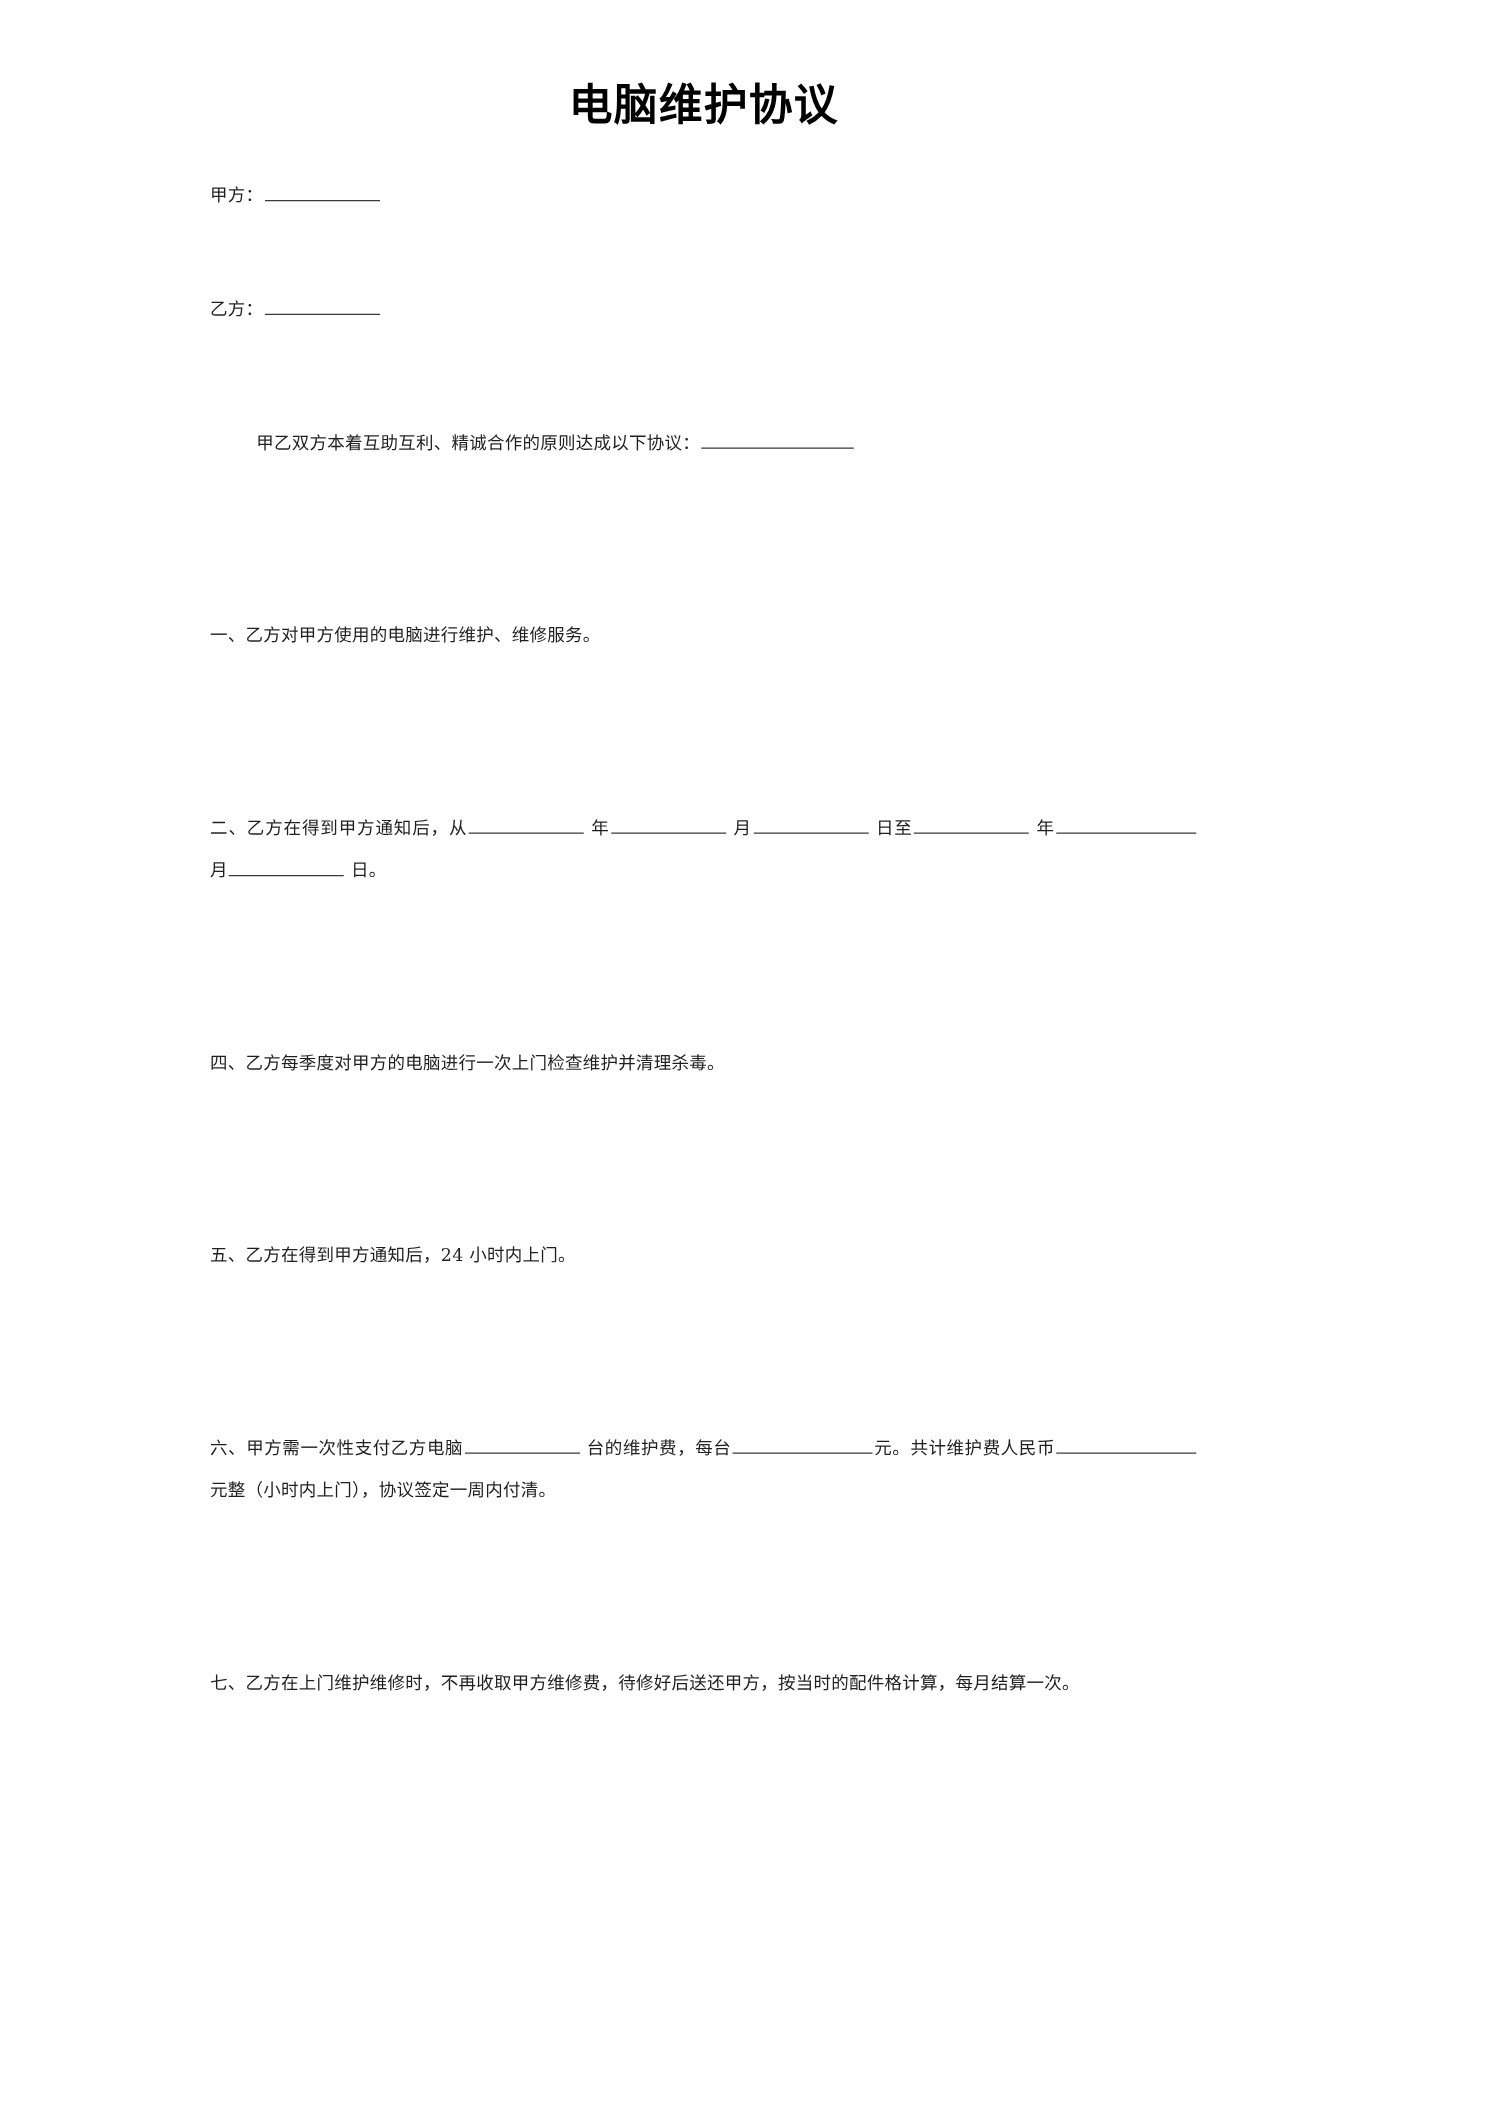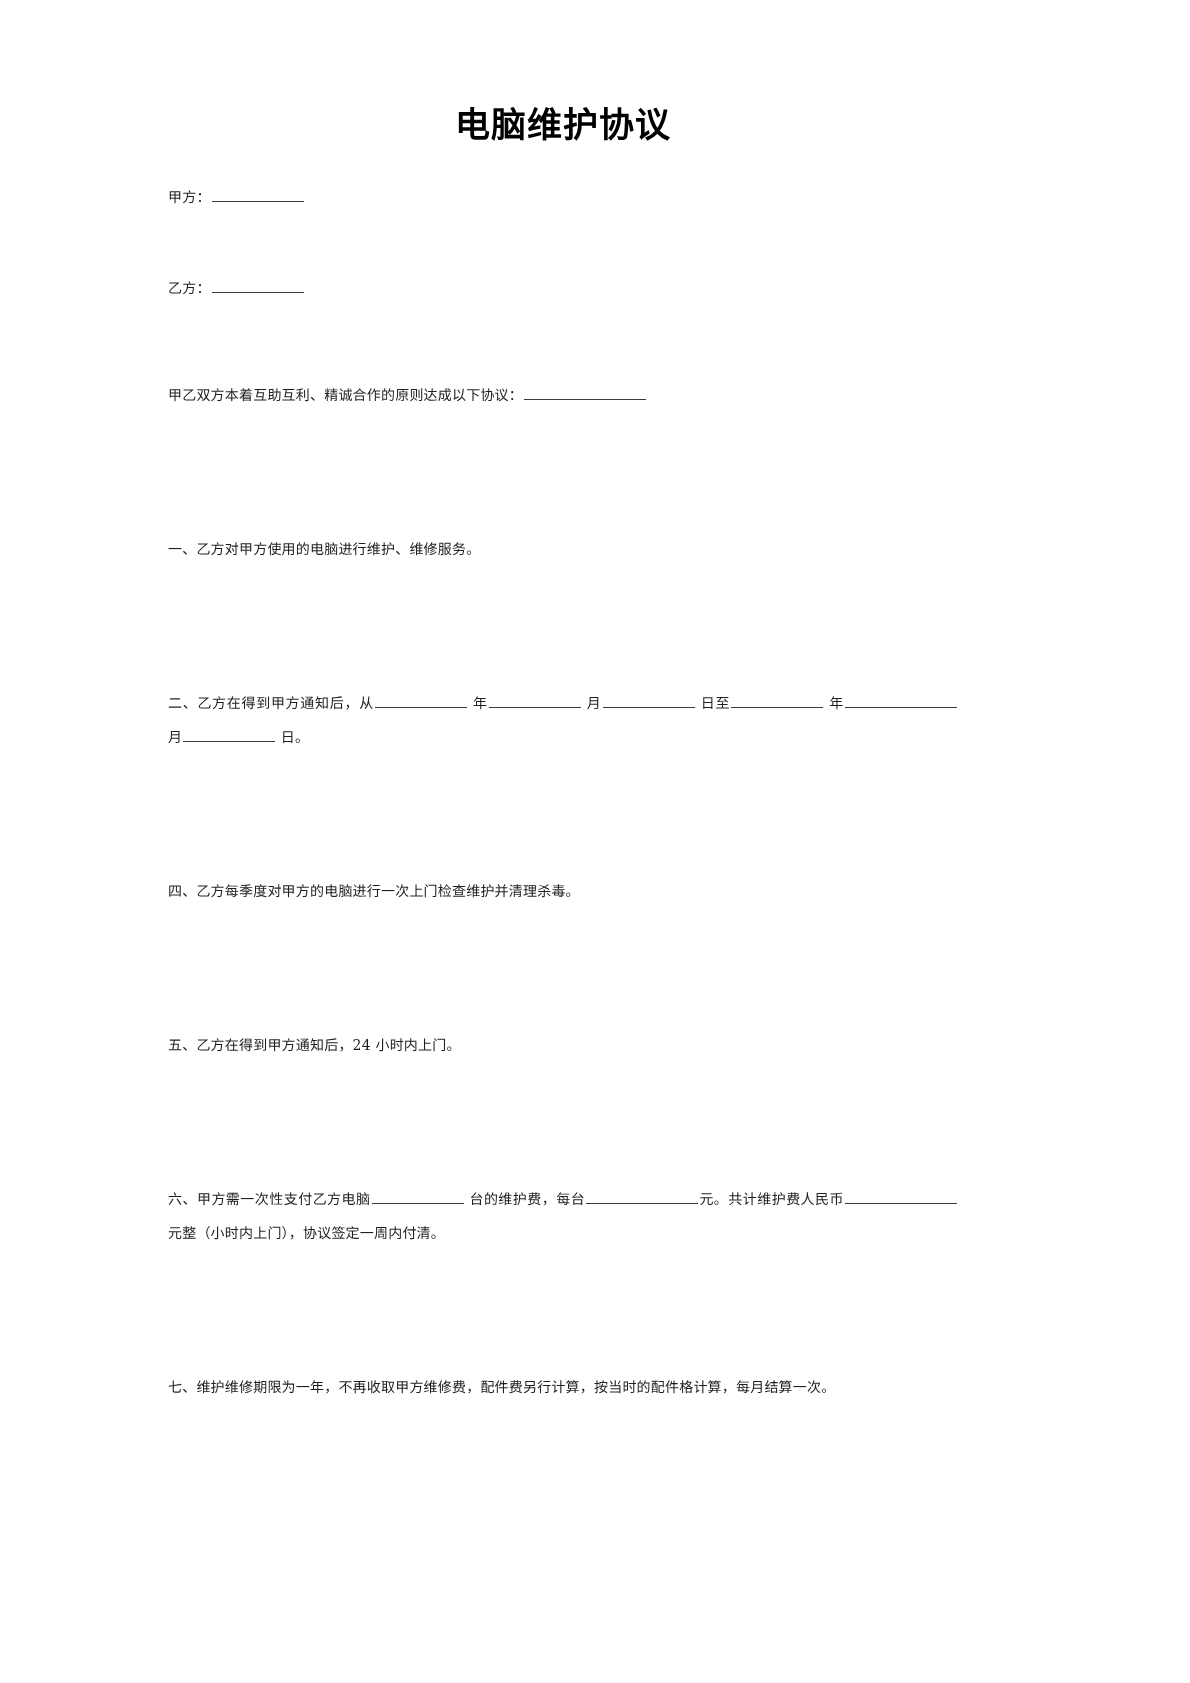--- a/index.html
+++ b/index.html
@@ -27,36 +27,36 @@
     width: 790px;
   }
   .doc-title {
     text-align: center;
     font-family: "DejaVu Sans", "Liberation Sans", sans-serif;
     font-weight: bold;
     font-size: 35px;
     letter-spacing: 1px;
     color: #000000;
     margin: 0;
-    padding-top: 104px;
+    padding-top: 64px;
     padding-bottom: 0;
     line-height: 1.25;
   }
   .para {
     font-size: 14px;
     line-height: 34px;
     color: #1f1f1f;
     text-align: justify;
     margin: 0;
     letter-spacing: 0.2px;
   }
   
   .sp-party-a   { margin-top: 32px; }
   .sp-party-b   { margin-top: 57px; }
-  .sp-preamble  { margin-top: 73px; }
+  .sp-preamble  { margin-top: 73px; margin-left: 37px; }
   .sp-clause    { margin-top: 120px; }
   .blank {
     display: inline-block;
     border-bottom: 1px solid #3a3a3a;
     vertical-align: baseline;
     height: 0.95em;
     margin: 0 1px;
   }
   .b-md  { width: 92px; }
   .b-lg  { width: 112px; }
@@ -104,17 +104,17 @@
     <p class="para sp-clause">
       <span>五、</span><span>乙方在得到甲方通知后，24 小时内上门。</span>
     </p>
 
     <p class="para sp-clause">
       <span>六、</span><span>甲方需一次性支付乙方电脑</span><span class="blank b-md"></span>
       <span>台的维护费，每台</span><span class="blank b-lg"></span><span>元。共计维护费人民币</span><span class="blank b-lg"></span><span>元整（小时内上门），协议签定一周内付清。</span>
     </p>
 
     <p class="para sp-clause">
-      <span>七、</span><span>维护维修期限为一年，不再收取甲方维修费，配件费另行计算，按当时的配件格计算，每月结算一次。</span>
+      <span>七、</span><span>乙方在上门维护维修时，不再收取甲方维修费，待修好后送还甲方，按当时的配件格计算，每月结算一次。</span>
     </p>
 
   </div>
 </div>
 
 </body></html>

